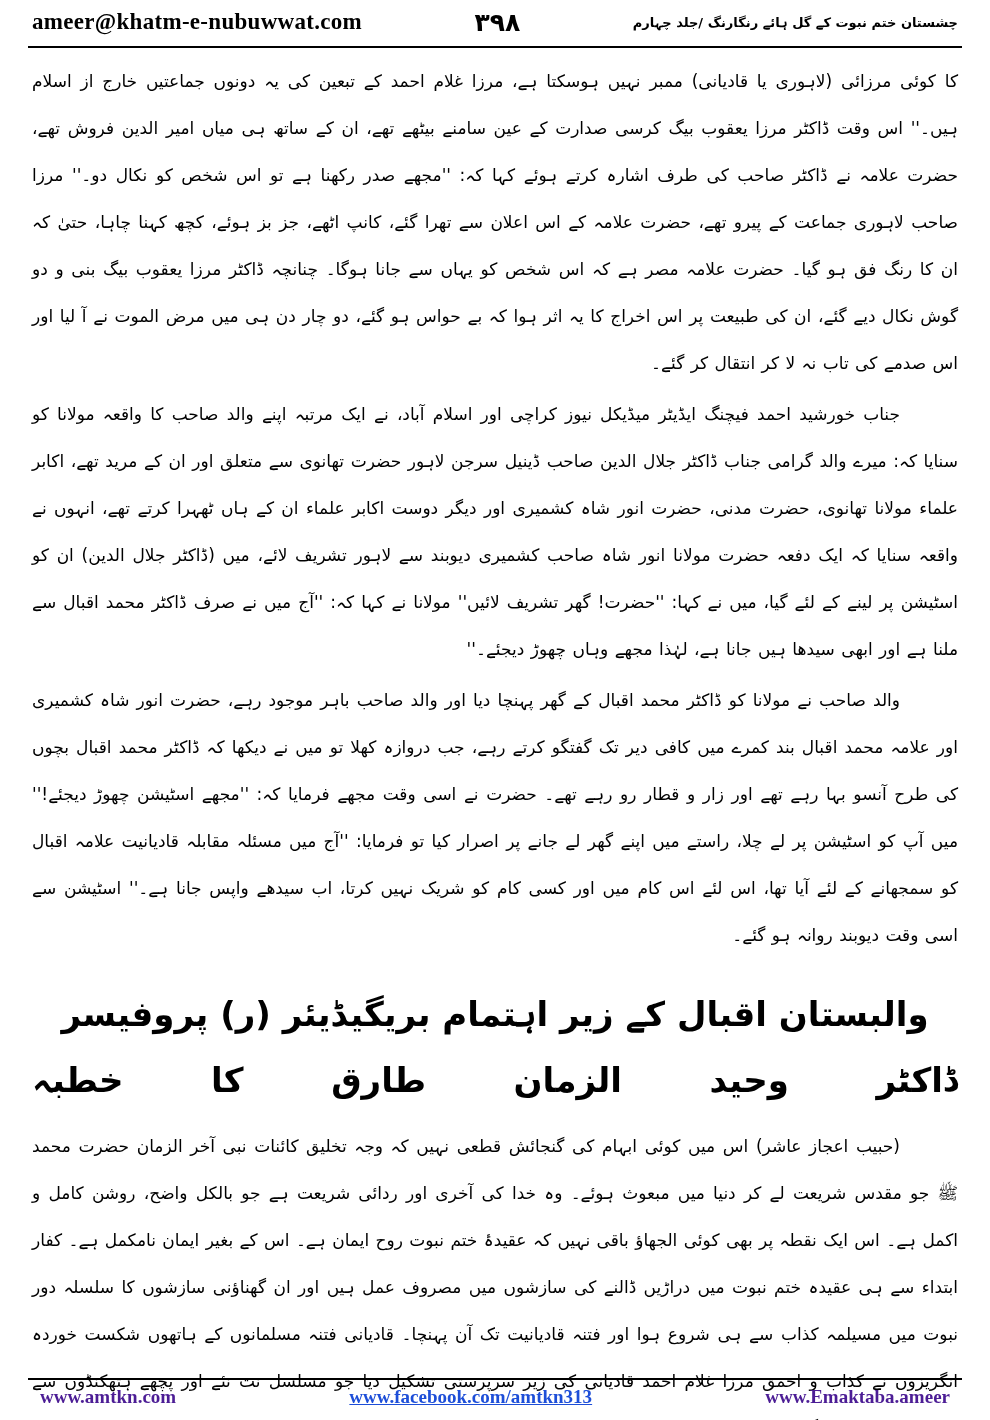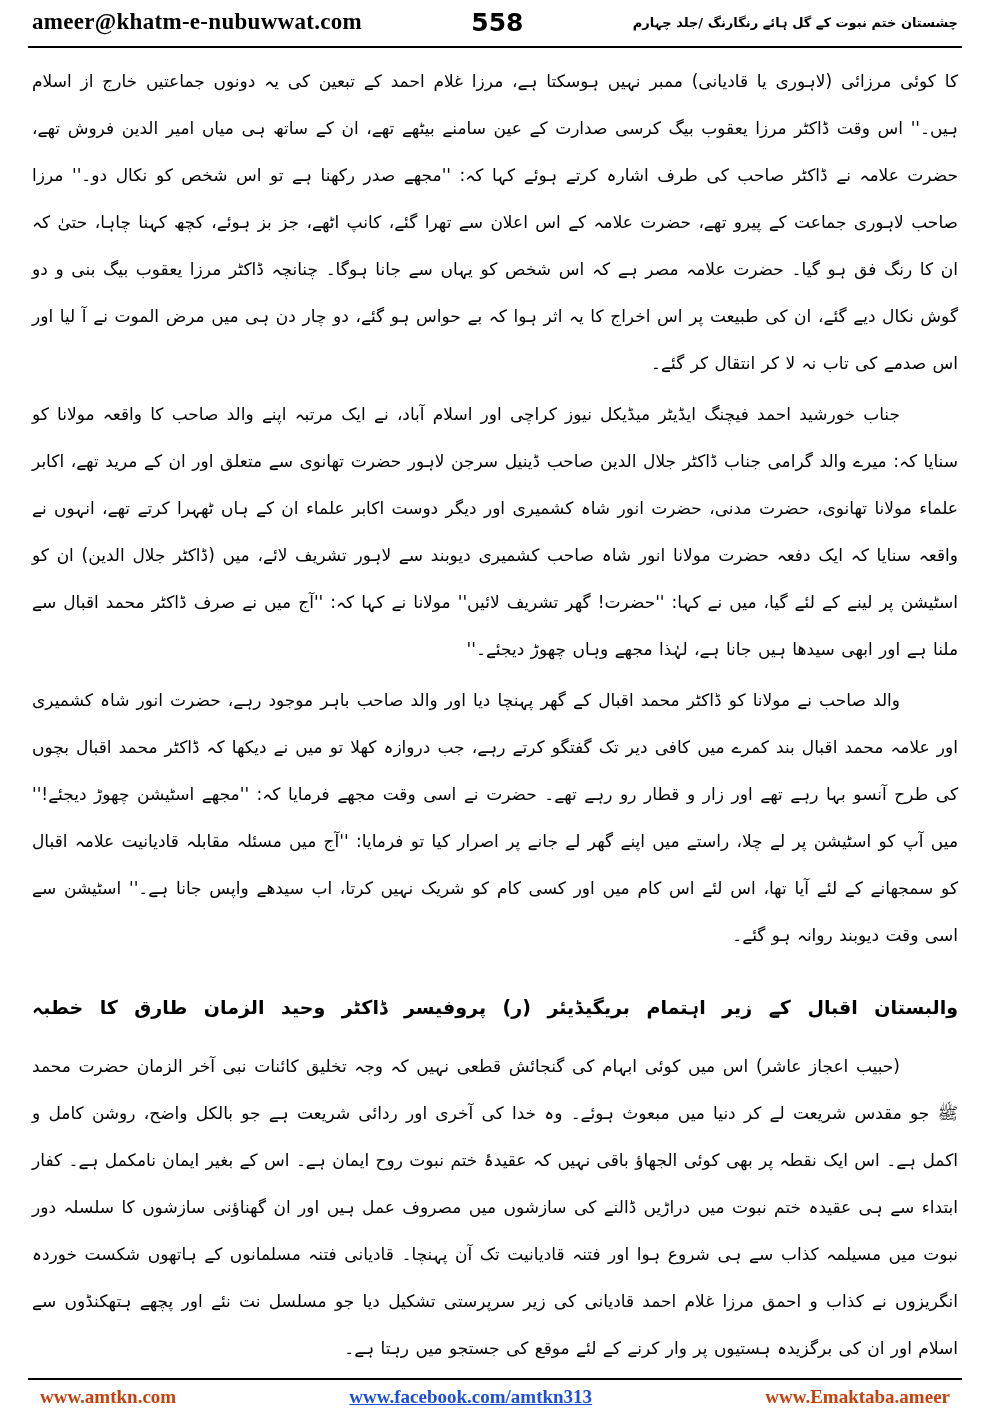--- a/index.html
+++ b/index.html
@@ -79,23 +79,23 @@
     width: 58px;
   }
   .para.last-free {
     text-align-last: right;
   }
 
   .section-heading {
     direction: rtl;
     text-align: center;
     font-family: "DejaVu Sans", sans-serif;
-    font-size: 19px;
+    font-size: 34px;
     font-weight: bold;
-    line-height: 52px;
+    line-height: 66px;
     margin: 22px 0 10px 0;
   }
 
   
   .footer {
     position: absolute;
     left: 26px;
     right: 26px;
     bottom: 12px;
   }
@@ -107,34 +107,34 @@
   .footer-links {
     display: flex;
     align-items: center;
     justify-content: space-between;
     padding: 0 14px;
   }
   .footer-link {
     font-family: "Liberation Serif", serif;
     font-size: 19px;
     font-weight: bold;
-    color: #c2410c;
+    color: #4c1d95;
     text-decoration: none;
     white-space: nowrap;
   }
   .footer-link.mid { color: #1d4ed8; text-decoration: underline; }
 </style>
 </head>
 <body>
 
 <div class="page">
 
   <div class="header">
     <div class="header-email">ameer@khatm-e-nubuwwat.com</div>
-    <div class="header-page-no">558</div>
+    <div class="header-page-no">۳۹۸</div>
     <div class="header-book">چشستان ختم نبوت کے گل ہائے رنگارنگ /جلد چہارم</div>
   </div>
   <hr class="rule">
 
   <div class="content">
 
     <p class="para last-free">کا کوئی مرزائی (لاہوری یا قادیانی) ممبر نہیں ہوسکتا ہے، مرزا غلام احمد کے تبعین کی یہ دونوں جماعتیں خارج از اسلام ہیں۔'' اس وقت ڈاکٹر مرزا یعقوب بیگ کرسی صدارت کے عین سامنے بیٹھے تھے، ان کے ساتھ ہی میاں امیر الدین فروش تھے، حضرت علامہ نے ڈاکٹر صاحب کی طرف اشارہ کرتے ہوئے کہا کہ: ''مجھے صدر رکھنا ہے تو اس شخص کو نکال دو۔'' مرزا صاحب لاہوری جماعت کے پیرو تھے، حضرت علامہ کے اس اعلان سے تھرا گئے، کانپ اٹھے، جز بز ہوئے، کچھ کہنا چاہا، حتیٰ کہ ان کا رنگ فق ہو گیا۔ حضرت علامہ مصر ہے کہ اس شخص کو یہاں سے جانا ہوگا۔ چنانچہ ڈاکٹر مرزا یعقوب بیگ بنی و دو گوش نکال دیے گئے، ان کی طبیعت پر اس اخراج کا یہ اثر ہوا کہ بے حواس ہو گئے، دو چار دن ہی میں مرض الموت نے آ لیا اور اس صدمے کی تاب نہ لا کر انتقال کر گئے۔</p>
 
     <p class="para indent last-free">جناب خورشید احمد فیچنگ ایڈیٹر میڈیکل نیوز کراچی اور اسلام آباد، نے ایک مرتبہ اپنے والد صاحب کا واقعہ مولانا کو سنایا کہ: میرے والد گرامی جناب ڈاکٹر جلال الدین صاحب ڈینیل سرجن لاہور حضرت تھانوی سے متعلق اور ان کے مرید تھے، اکابر علماء مولانا تھانوی، حضرت مدنی، حضرت انور شاہ کشمیری اور دیگر دوست اکابر علماء ان کے ہاں ٹھہرا کرتے تھے، انہوں نے واقعہ سنایا کہ ایک دفعہ حضرت مولانا انور شاہ صاحب کشمیری دیوبند سے لاہور تشریف لائے، میں (ڈاکٹر جلال الدین) ان کو اسٹیشن پر لینے کے لئے گیا، میں نے کہا: ''حضرت! گھر تشریف لائیں'' مولانا نے کہا کہ: ''آج میں نے صرف ڈاکٹر محمد اقبال سے ملنا ہے اور ابھی سیدھا ہیں جانا ہے، لہٰذا مجھے وہاں چھوڑ دیجئے۔''</p>
 

